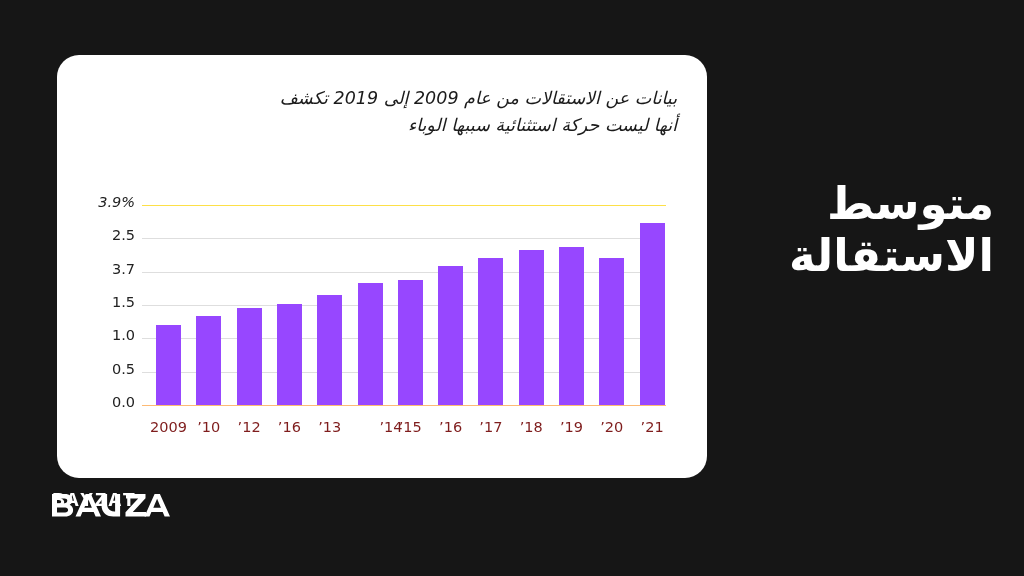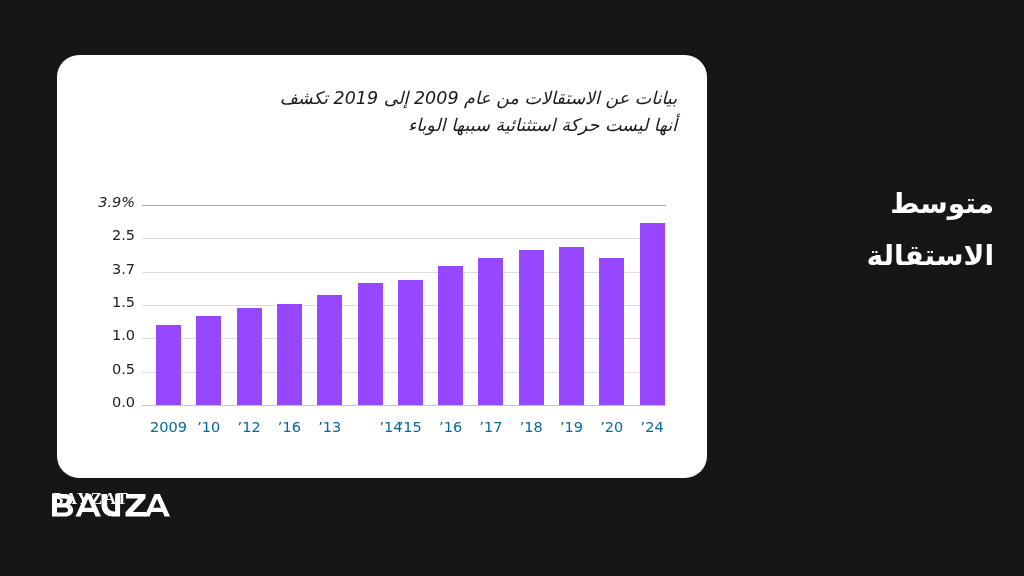--- a/index.html
+++ b/index.html
@@ -72,21 +72,21 @@
   }
   .gridline {
     position: absolute;
     left: 0;
     height: 1px;
     background: #dedede;
     width: 503px;
   }
   .gridline.top {
     width: 524px;
-    background: #a3a3a3;
+    background: #fde047;
     font-style: italic;
   }
   .gridline.baseline {
     background: #fdba74;
     width: 524px;
   }
   .ytick {
     position: absolute;
     right: 100%;
     margin-right: 7px;
@@ -108,38 +108,38 @@
   .bar {
     position: absolute;
     bottom: 0;
     width: 25px;
     background: #9747ff;
   }
   .xtick {
     position: absolute;
     top: 215px;
     transform: translateX(-50%);
-    color: #0369a1;
+    color: #7f1d1d;
     font-size: 14.5px;
     line-height: 15px;
     white-space: nowrap;
     font-weight: 400;
   }
 
   
   #right-headline {
     position: absolute;
     left: 744px;
     top: 178px;
     width: 250px;
     text-align: right;
     direction: rtl;
     unicode-bidi: isolate;
     color: #ffffff;
-    font-size: 28px;
+    font-size: 45px;
     font-weight: 700;
     line-height: 52px;
     letter-spacing: 0.3px;
   }
   .headline-line { display: block; white-space: nowrap; }
 
   
   #logo {
     position: absolute;
     left: 52px;
@@ -203,21 +203,21 @@
         <span class="xtick" style="left: 308.6px;">’16</span>
         <div class="bar" title="’17: 2.2" style="left: 336.4px; height: 146.7px; background: rgb(151, 71, 255);"></div>
         <span class="xtick" style="left: 348.9px;">’17</span>
         <div class="bar" title="’18: 2.33" style="left: 376.7px; height: 155.3px; background: rgb(151, 71, 255);"></div>
         <span class="xtick" style="left: 389.2px;">’18</span>
         <div class="bar" title="’19: 2.37" style="left: 417px; height: 158px; background: rgb(151, 71, 255);"></div>
         <span class="xtick" style="left: 429.5px;">’19</span>
         <div class="bar" title="’20: 2.2" style="left: 457.3px; height: 146.7px; background: rgb(151, 71, 255);"></div>
         <span class="xtick" style="left: 469.8px;">’20</span>
         <div class="bar" title="’21: 2.73" style="left: 497.6px; height: 182px; background: rgb(151, 71, 255);"></div>
-        <span class="xtick" style="left: 510.1px;">’24</span>
+        <span class="xtick" style="left: 510.1px;">’21</span>
       </div>
   </div>
 
 </div>
 
 <div id="right-headline">
     <span class="headline-line">متوسط</span>
     <span class="headline-line">الاستقالة</span>
   </div>
 
@@ -234,14 +234,14 @@
       <path d="M148 2h39v8.6l-25.4 27.6H188V47h-41v-8.6l25.4-27.6H148V2z"></path>
 
       <path d="M185 47L205.2 2h10.6L236 47h-10.8l-3.8-9h-22.6l-3.8 9H185zm17.6-17.6h15.2l-7.6-17.8-7.6 17.8z"></path>
 
       <path d="M196 2h40v9.6h-15V47h-10V11.6h-15V2z" opacity="0"></path>
     </g>
     <g fill="#ffffff">
       <path d="M188 2h48v9.6h-19V47h-10V11.6h-19V2z" opacity="0"></path>
     </g>
   </svg>
-  <span style="position:absolute;left:0;top:0;font-family:Liberation Serif, serif;font-weight:700;font-size:17px;letter-spacing:1.5px;color:#ffffff;">BAYZAT</span>
+  <span style="position:absolute;left:0;top:0;font-family:Liberation Mono, monospace;font-weight:700;font-size:21px;letter-spacing:1.5px;color:#ffffff;">BAYZAT</span>
 </div>
 
 </body></html>

